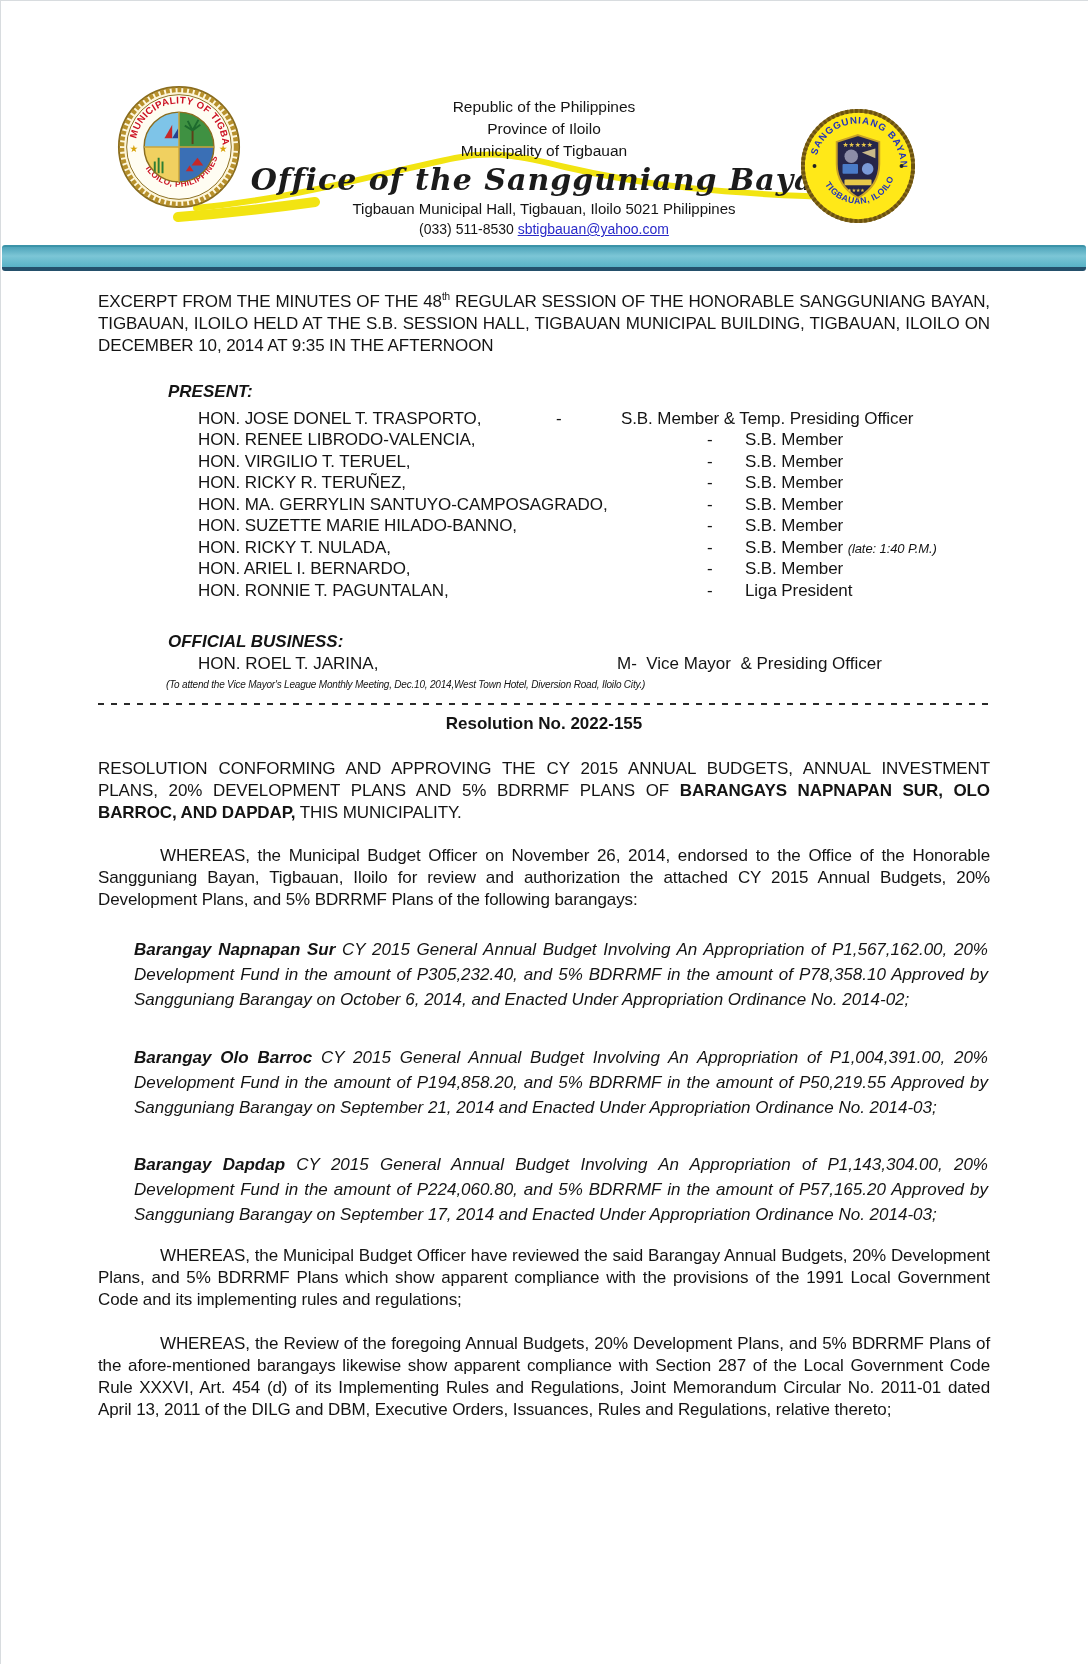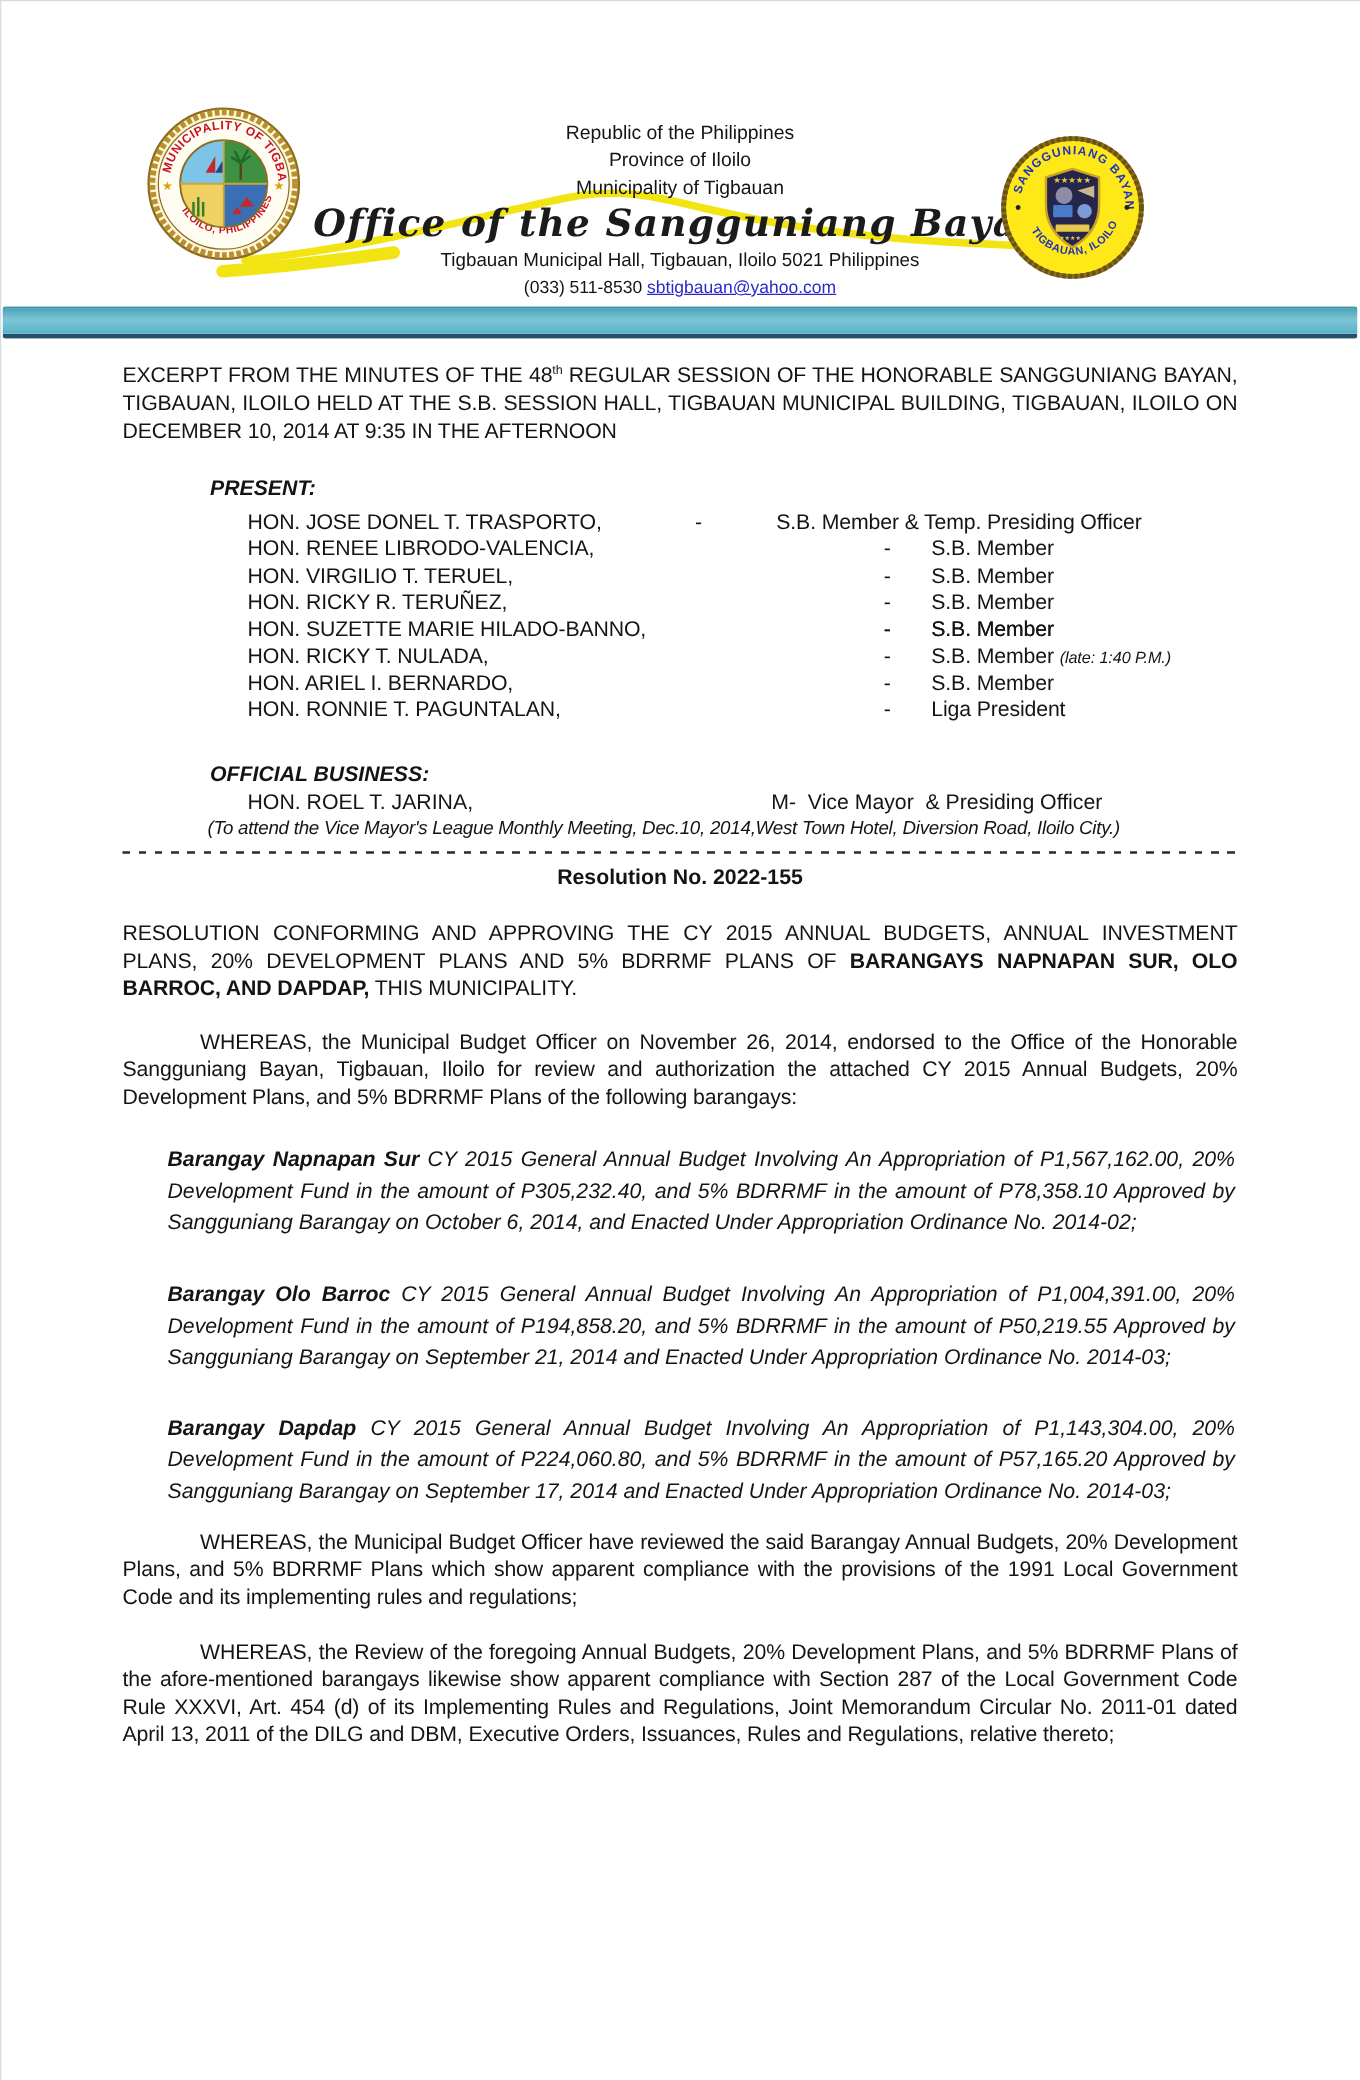--- a/index.html
+++ b/index.html
@@ -41,21 +41,21 @@
   .mname{padding-left:100px;}
   .mdash{position:absolute; left:609px;}
   .mrole{position:absolute; left:647px; white-space:nowrap;}
   .mrow.r0 .mdash{left:458px;}
   .mrow.r0 .mrole{left:523px;}
   .mnote{font-style:italic; font-size:13px;}
   .ob-head{margin-top:30px;}
   .ob-row{position:relative; line-height:22px; font-size:17px;}
   .ob-name{padding-left:100px;}
   .ob-role{position:absolute; left:519px; white-space:pre;}
-  .ob-note{font-style:italic; font-size:15px; line-height:20px; margin-left:68px; letter-spacing:-0.2px;}
+  .ob-note{font-style:italic; font-size:10px; line-height:20px; margin-left:68px; letter-spacing:-0.2px;}
   .dashed-rule{
     margin-top:7px; height:3px;
     background:repeating-linear-gradient(90deg,#2a2a2a 0 6px, transparent 6px 13px);
     background-position:0 1px; background-size:100% 2px; background-repeat:no-repeat;
   }
   .res-no{margin-top:8px; text-align:center; font-weight:bold; font-size:17px; line-height:22px;}
   .res-title{margin-top:23px;}
   .whereas{margin-top:21px; text-indent:62px;}
   .w2{margin-top:18px;}
   .w3{margin-top:22px;}
@@ -173,20 +173,21 @@
         <span class="mname">HON. VIRGILIO T. TERUEL,</span>
         <span class="mdash">-</span>
         <span class="mrole">S.B. Member</span>
       </div>
       <div class="mrow">
         <span class="mname">HON. RICKY R. TERUÑEZ,</span>
         <span class="mdash">-</span>
         <span class="mrole">S.B. Member</span>
       </div>
       <div class="mrow">
+        <span class="mname">HON. MA. GERRYLIN SANTUYO-CAMPOSAGRADO,</span>
         <span class="mdash">-</span>
         <span class="mrole">S.B. Member</span>
       </div>
       <div class="mrow">
         <span class="mname">HON. SUZETTE MARIE HILADO-BANNO,</span>
         <span class="mdash">-</span>
         <span class="mrole">S.B. Member</span>
       </div>
       <div class="mrow">
         <span class="mname">HON. RICKY T. NULADA,</span>

